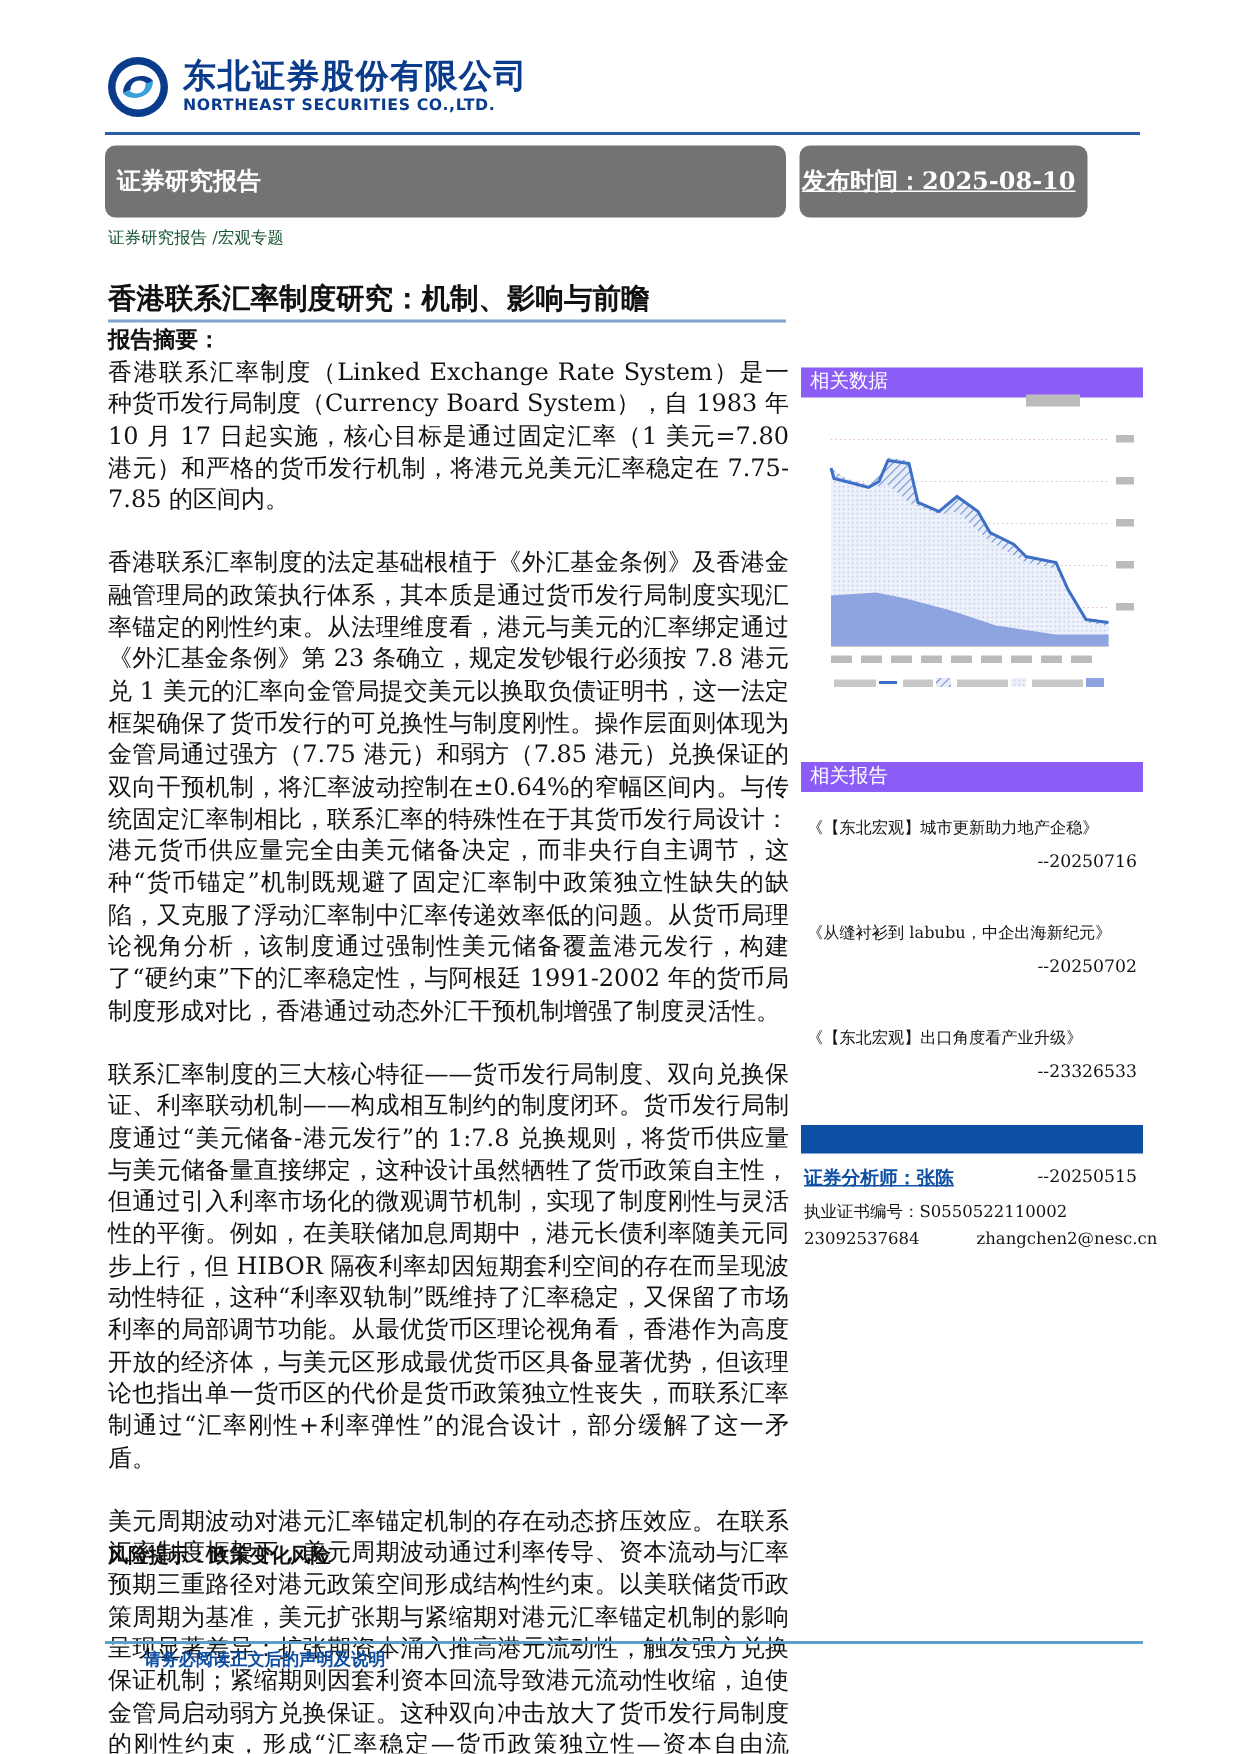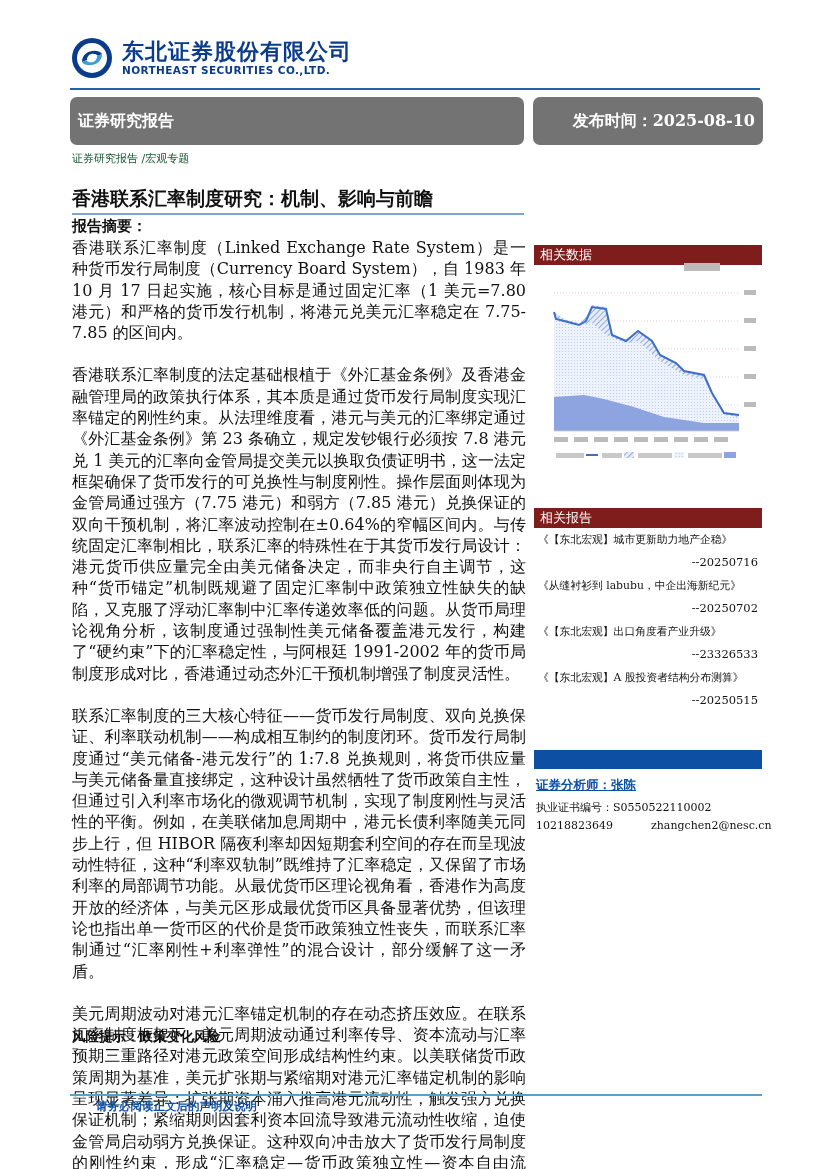--- a/index.html
+++ b/index.html
@@ -8,36 +8,36 @@
   .logo { position:absolute; left:70px; top:36px; display:flex; align-items:center; }
   .logo-mark { width:44px; height:44px; }
   .logo-text { margin-left:8px; }
   .logo-cn { font-family:"DejaVu Sans", sans-serif; font-weight:bold; font-size:22px; color:#0b3c8c; letter-spacing:1px; line-height:24px; }
   .logo-en { font-family:"DejaVu Sans", sans-serif; font-weight:bold; font-size:10.5px; color:#0b3c8c; letter-spacing:0.4px; }
   .logo-rule { position:absolute; left:70px; top:88px; width:690px; height:1.5px; background:#2a5da8; }
 
   .banner { position:absolute; top:97px; height:48px; background:#737373; border-radius:7px; color:#fff;
             font-weight:bold; font-size:16px; display:flex; align-items:center; }
   .banner-left { left:70px; width:454px; padding-left:8px; box-sizing:border-box; }
-  .banner-right { left:533px; width:230px; justify-content:flex-end; padding-right:8px; box-sizing:border-box; }
+  .banner-right { left:533px; width:192px; justify-content:flex-end; padding-right:8px; box-sizing:border-box;text-decoration:underline; }
 
   .breadcrumb { position:absolute; left:72px; top:151px; font-size:11px; color:#14532d; }
   .title { position:absolute; left:72px; top:186px; font-size:19px; font-weight:bold; color:#111; font-family:"DejaVu Sans", sans-serif; }
   .title-rule { position:absolute; left:72px; top:213px; width:452px; height:1.5px; background:#7fa5cf; }
   .abstract-h { position:absolute; left:72px; top:217px; font-size:15px; font-weight:bold; font-family:"DejaVu Sans", sans-serif; }
 
   .body-col { position:absolute; left:72px; top:237px; width:454px; font-size:16px; line-height:21.3px; text-align:justify; }
   .body-col p { margin:0 0 21px 0; text-indent:0; }
   .risk { position:absolute; left:72px; top:1028px; font-size:13.5px; font-weight:bold; font-family:"DejaVu Sans", sans-serif; }
 
   .side { position:absolute; left:534px; width:228px; }
-  .side-head { height:20px; background:#7f1d1d; color:#fff; font-size:13px; padding-left:6px; line-height:20px; }
+  .side-head { height:20px; background:#8b5cf6; color:#fff; font-size:13px; padding-left:6px; line-height:20px; }
   .chart-box { position:absolute; top:245px; left:534px; width:228px; height:232px; }
   .reports { top:508px; }
-  .rep-item { font-size:10.8px; padding:0 4px; }
+  .rep-item { font-size:10.8px; padding:12px 4px; }
   .rep-title { height:23px; line-height:23px; }
   .rep-date { height:23px; line-height:23px; text-align:right; font-size:11.5px; }
   .analyst-bar { position:absolute; left:534px; top:750px; width:228px; height:19px; background:#0d4fa3; }
   .analyst { position:absolute; left:536px; top:777px; width:228px; font-size:11px; }
   .analyst-name { font-weight:bold; color:#0d4fa3; text-decoration:underline; font-size:12.5px; font-family:"DejaVu Sans", sans-serif; }
   .analyst-line { margin-top:6px; }
   .analyst-contact { display:flex; gap:38px; margin-top:4px; }
 
   .footer-rule { position:absolute; left:70px; top:1094px; width:692px; height:1.5px; background:#5aa0c8; }
   .footer-note { position:absolute; left:96px; top:1099px; font-size:11.5px; font-weight:bold; color:#0d4fa3; font-family:"DejaVu Sans", sans-serif; }
@@ -158,19 +158,19 @@
     <div class="rep-title">《【东北宏观】A 股投资者结构分布测算》</div>
     <div class="rep-date">--20250515</div>
   </div>
 </div>
 
 <div class="analyst-bar"></div>
 <div class="analyst">
   <div class="analyst-name">证券分析师：张陈</div>
   <div class="analyst-line">执业证书编号：S0550522110002</div>
   <div class="analyst-contact">
-    <span>10218823649</span>
+    <span>23092537684</span>
     <span>zhangchen2@nesc.cn</span>
   </div>
 </div>
 
 <div class="footer-rule"></div>
 <div class="footer-note">请务必阅读正文后的声明及说明</div>
 
 </body></html>

